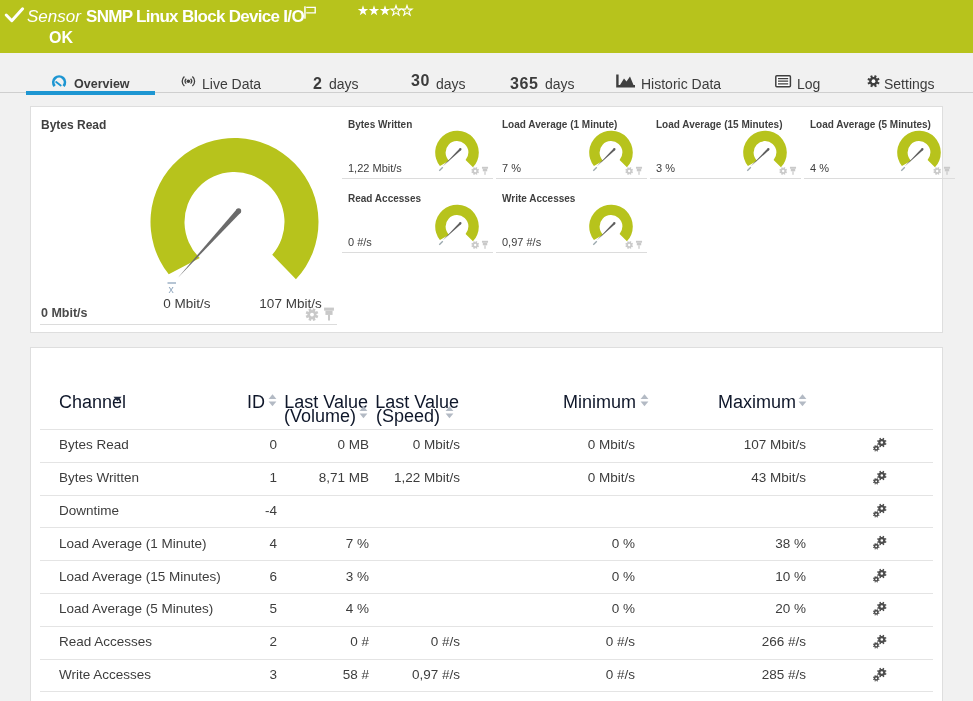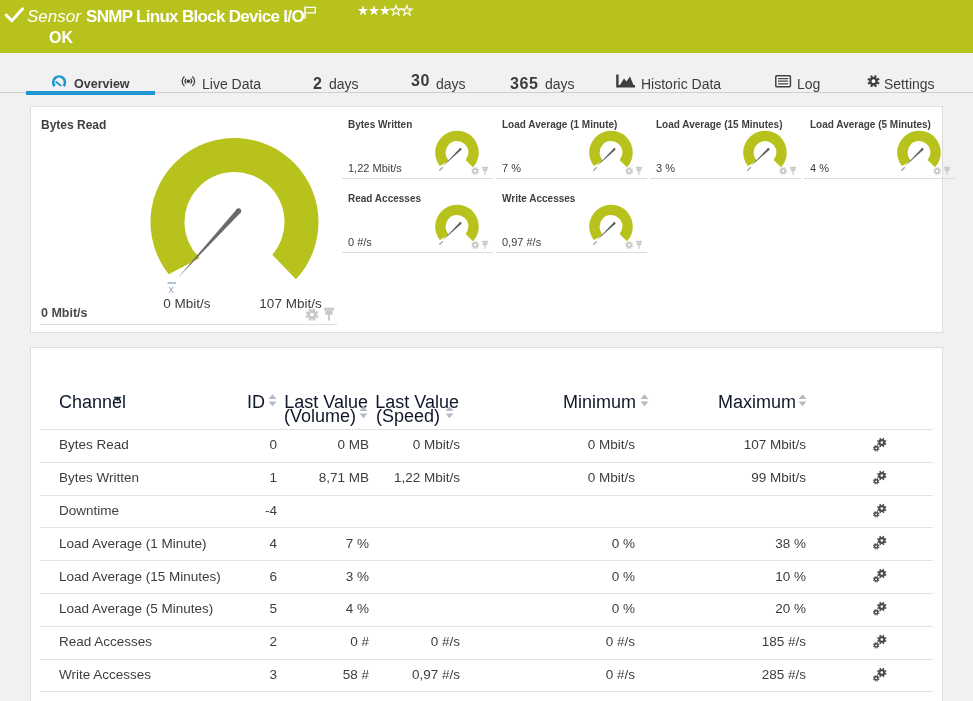--- a/index.html
+++ b/index.html
@@ -314,21 +314,21 @@
     <path d="M2.25 10.51 L1.11 10.05" stroke="#4d4d4d" stroke-width="1.02"></path>
     <path d="M3.38 9.36 L2.9 8.23" stroke="#4d4d4d" stroke-width="1.02"></path>
     <path d="M4.99 9.35 L5.45 8.21" stroke="#4d4d4d" stroke-width="1.02"></path>
     <path d="M6.14 10.48 L7.27 10" stroke="#4d4d4d" stroke-width="1.02"></path>
   </svg>
 <div class="abs cell" style="left:59px;top:470.2px">Bytes Written</div>
 <div class="abs cell r" style="right:696px;top:470.2px;width:60px">1</div>
 <div class="abs cell r" style="right:604px;top:470.2px;width:80px">8,71 MB</div>
 <div class="abs cell r" style="right:513px;top:470.2px;width:90px">1,22 Mbit/s</div>
 <div class="abs cell r" style="right:338px;top:470.2px;width:90px">0 Mbit/s</div>
-<div class="abs cell r" style="right:167px;top:470.2px;width:100px">99 Mbit/s</div>
+<div class="abs cell r" style="right:167px;top:470.2px;width:100px">43 Mbit/s</div>
 <svg class="abs" style="left:872px;top:469.7px" width="16" height="15" viewBox="0 0 16 15">
     <circle cx="9.8" cy="5.5" r="2.45" fill="none" stroke="#4d4d4d" stroke-width="2.25"></circle>
     <path d="M12.62 6.64 L14.25 7.3" stroke="#4d4d4d" stroke-width="1.47"></path>
     <path d="M10.99 8.3 L11.68 9.92" stroke="#4d4d4d" stroke-width="1.47"></path>
     <path d="M8.66 8.32 L8 9.95" stroke="#4d4d4d" stroke-width="1.47"></path>
     <path d="M7 6.69 L5.38 7.38" stroke="#4d4d4d" stroke-width="1.47"></path>
     <path d="M6.98 4.36 L5.35 3.7" stroke="#4d4d4d" stroke-width="1.47"></path>
     <path d="M8.61 2.7 L7.92 1.08" stroke="#4d4d4d" stroke-width="1.47"></path>
     <path d="M10.94 2.68 L11.6 1.05" stroke="#4d4d4d" stroke-width="1.47"></path>
     <path d="M12.6 4.31 L14.22 3.62" stroke="#4d4d4d" stroke-width="1.47"></path>
@@ -437,21 +437,21 @@
     <path d="M2.25 10.51 L1.11 10.05" stroke="#4d4d4d" stroke-width="1.02"></path>
     <path d="M3.38 9.36 L2.9 8.23" stroke="#4d4d4d" stroke-width="1.02"></path>
     <path d="M4.99 9.35 L5.45 8.21" stroke="#4d4d4d" stroke-width="1.02"></path>
     <path d="M6.14 10.48 L7.27 10" stroke="#4d4d4d" stroke-width="1.02"></path>
   </svg>
 <div class="abs cell" style="left:59px;top:634.2px">Read Accesses</div>
 <div class="abs cell r" style="right:696px;top:634.2px;width:60px">2</div>
 <div class="abs cell r" style="right:604px;top:634.2px;width:80px">0 #</div>
 <div class="abs cell r" style="right:513px;top:634.2px;width:90px">0 #/s</div>
 <div class="abs cell r" style="right:338px;top:634.2px;width:90px">0 #/s</div>
-<div class="abs cell r" style="right:167px;top:634.2px;width:100px">185 #/s</div>
+<div class="abs cell r" style="right:167px;top:634.2px;width:100px">266 #/s</div>
 <svg class="abs" style="left:872px;top:633.7px" width="16" height="15" viewBox="0 0 16 15">
     <circle cx="9.8" cy="5.5" r="2.45" fill="none" stroke="#4d4d4d" stroke-width="2.25"></circle>
     <path d="M12.62 6.64 L14.25 7.3" stroke="#4d4d4d" stroke-width="1.47"></path>
     <path d="M10.99 8.3 L11.68 9.92" stroke="#4d4d4d" stroke-width="1.47"></path>
     <path d="M8.66 8.32 L8 9.95" stroke="#4d4d4d" stroke-width="1.47"></path>
     <path d="M7 6.69 L5.38 7.38" stroke="#4d4d4d" stroke-width="1.47"></path>
     <path d="M6.98 4.36 L5.35 3.7" stroke="#4d4d4d" stroke-width="1.47"></path>
     <path d="M8.61 2.7 L7.92 1.08" stroke="#4d4d4d" stroke-width="1.47"></path>
     <path d="M10.94 2.68 L11.6 1.05" stroke="#4d4d4d" stroke-width="1.47"></path>
     <path d="M12.6 4.31 L14.22 3.62" stroke="#4d4d4d" stroke-width="1.47"></path>

